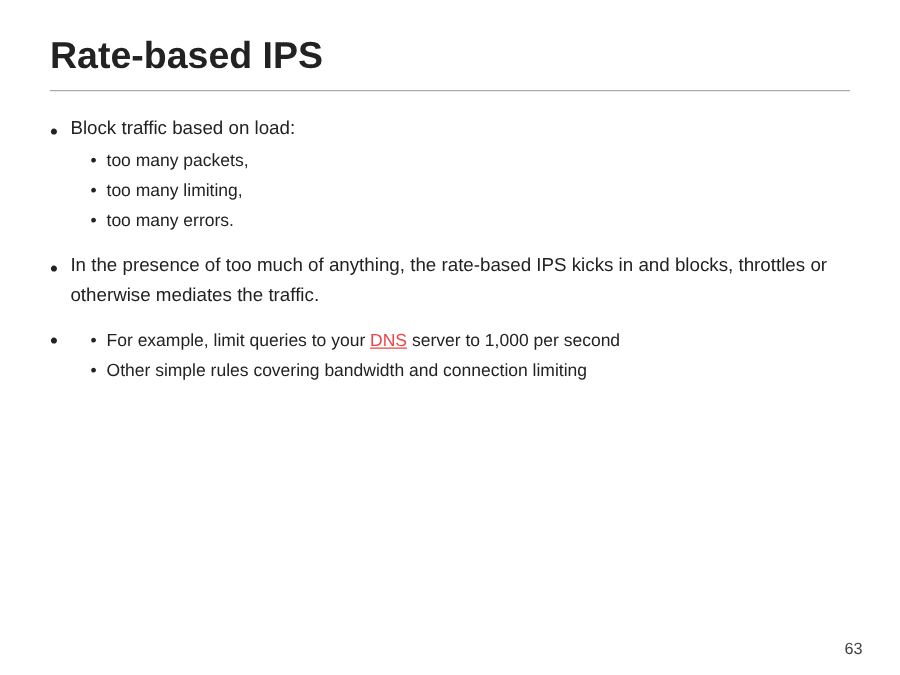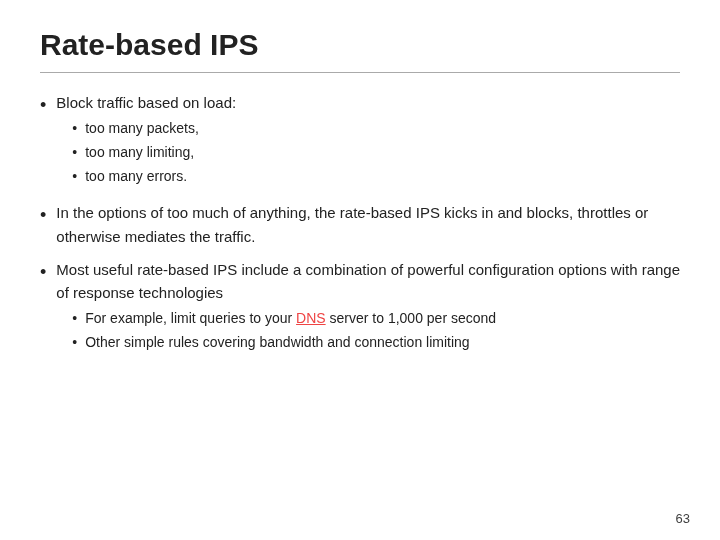--- a/index.html
+++ b/index.html
@@ -126,28 +126,27 @@
             <span class="sub-dot">•</span>
             <span class="sub-text">too many errors.</span>
           </div>
         </div>
       </div>
     </div>
 
     <div class="bullet-main">
       <span class="bullet-dot">•</span>
       <div class="bullet-text">
-        <span>In the options of too much of anything, the rate-based IPS kicks in and blocks, throttles or otherwise mediates the traffic.</span>
+        <span>In the presence of too much of anything, the rate-based IPS kicks in and blocks, throttles or otherwise mediates the traffic.</span>
       </div>
     </div>
 
     <div class="bullet-main">
       <span class="bullet-dot">•</span>
       <div class="bullet-text">
-        <span>Most useful rate-based IPS include a combination of powerful configuration options with range of response technologies</span>
         <div class="sub-bullets">
           <div class="sub-bullet">
             <span class="sub-dot">•</span>
             <span class="sub-text">
               <span>For example, limit queries to your </span><a class="dns-link">DNS</a><span> server to 1,000 per second</span>
             </span>
           </div>
           <div class="sub-bullet">
             <span class="sub-dot">•</span>
             <span class="sub-text">Other simple rules covering bandwidth and connection limiting</span>

